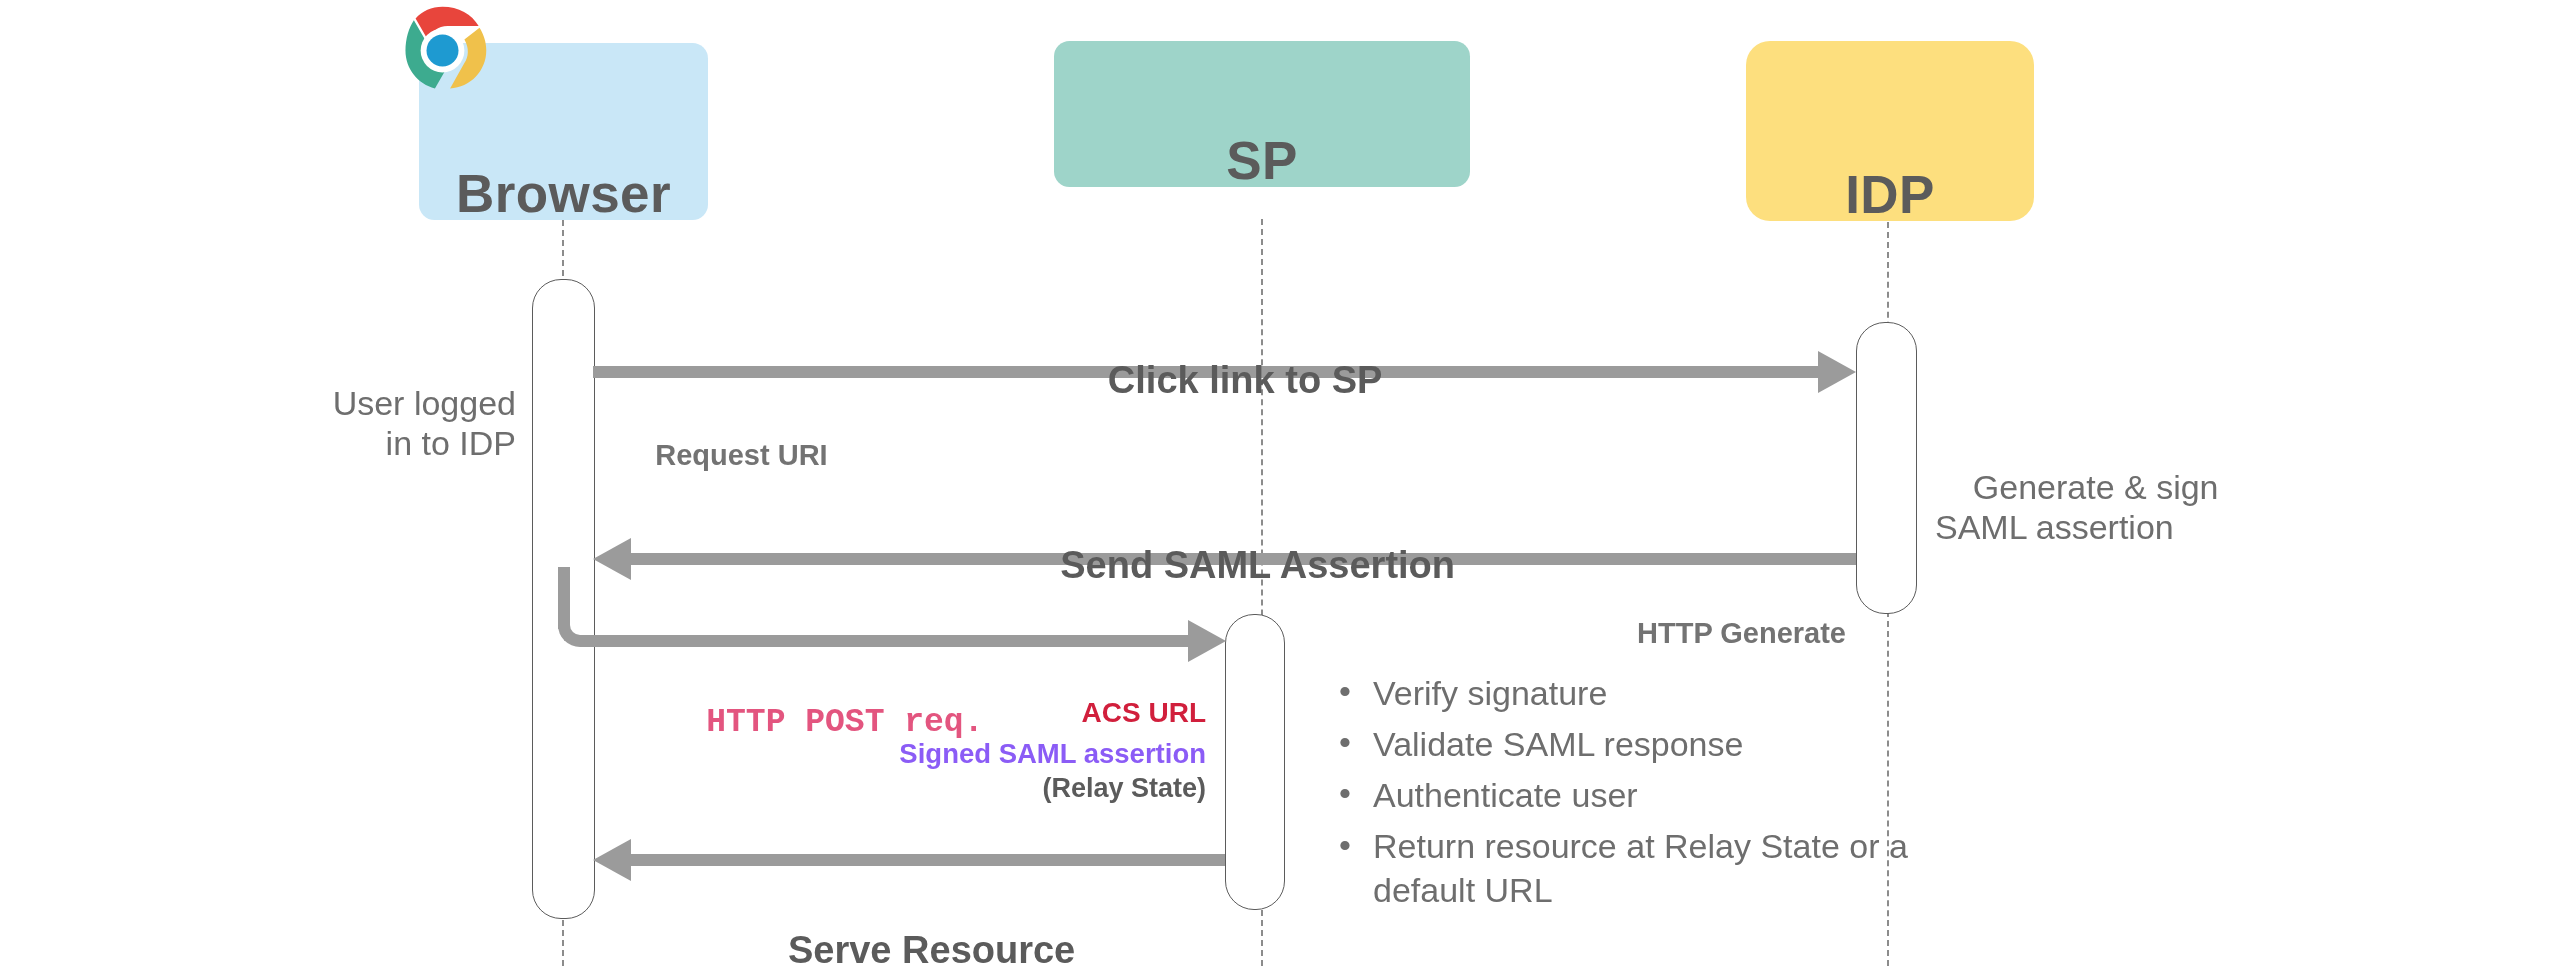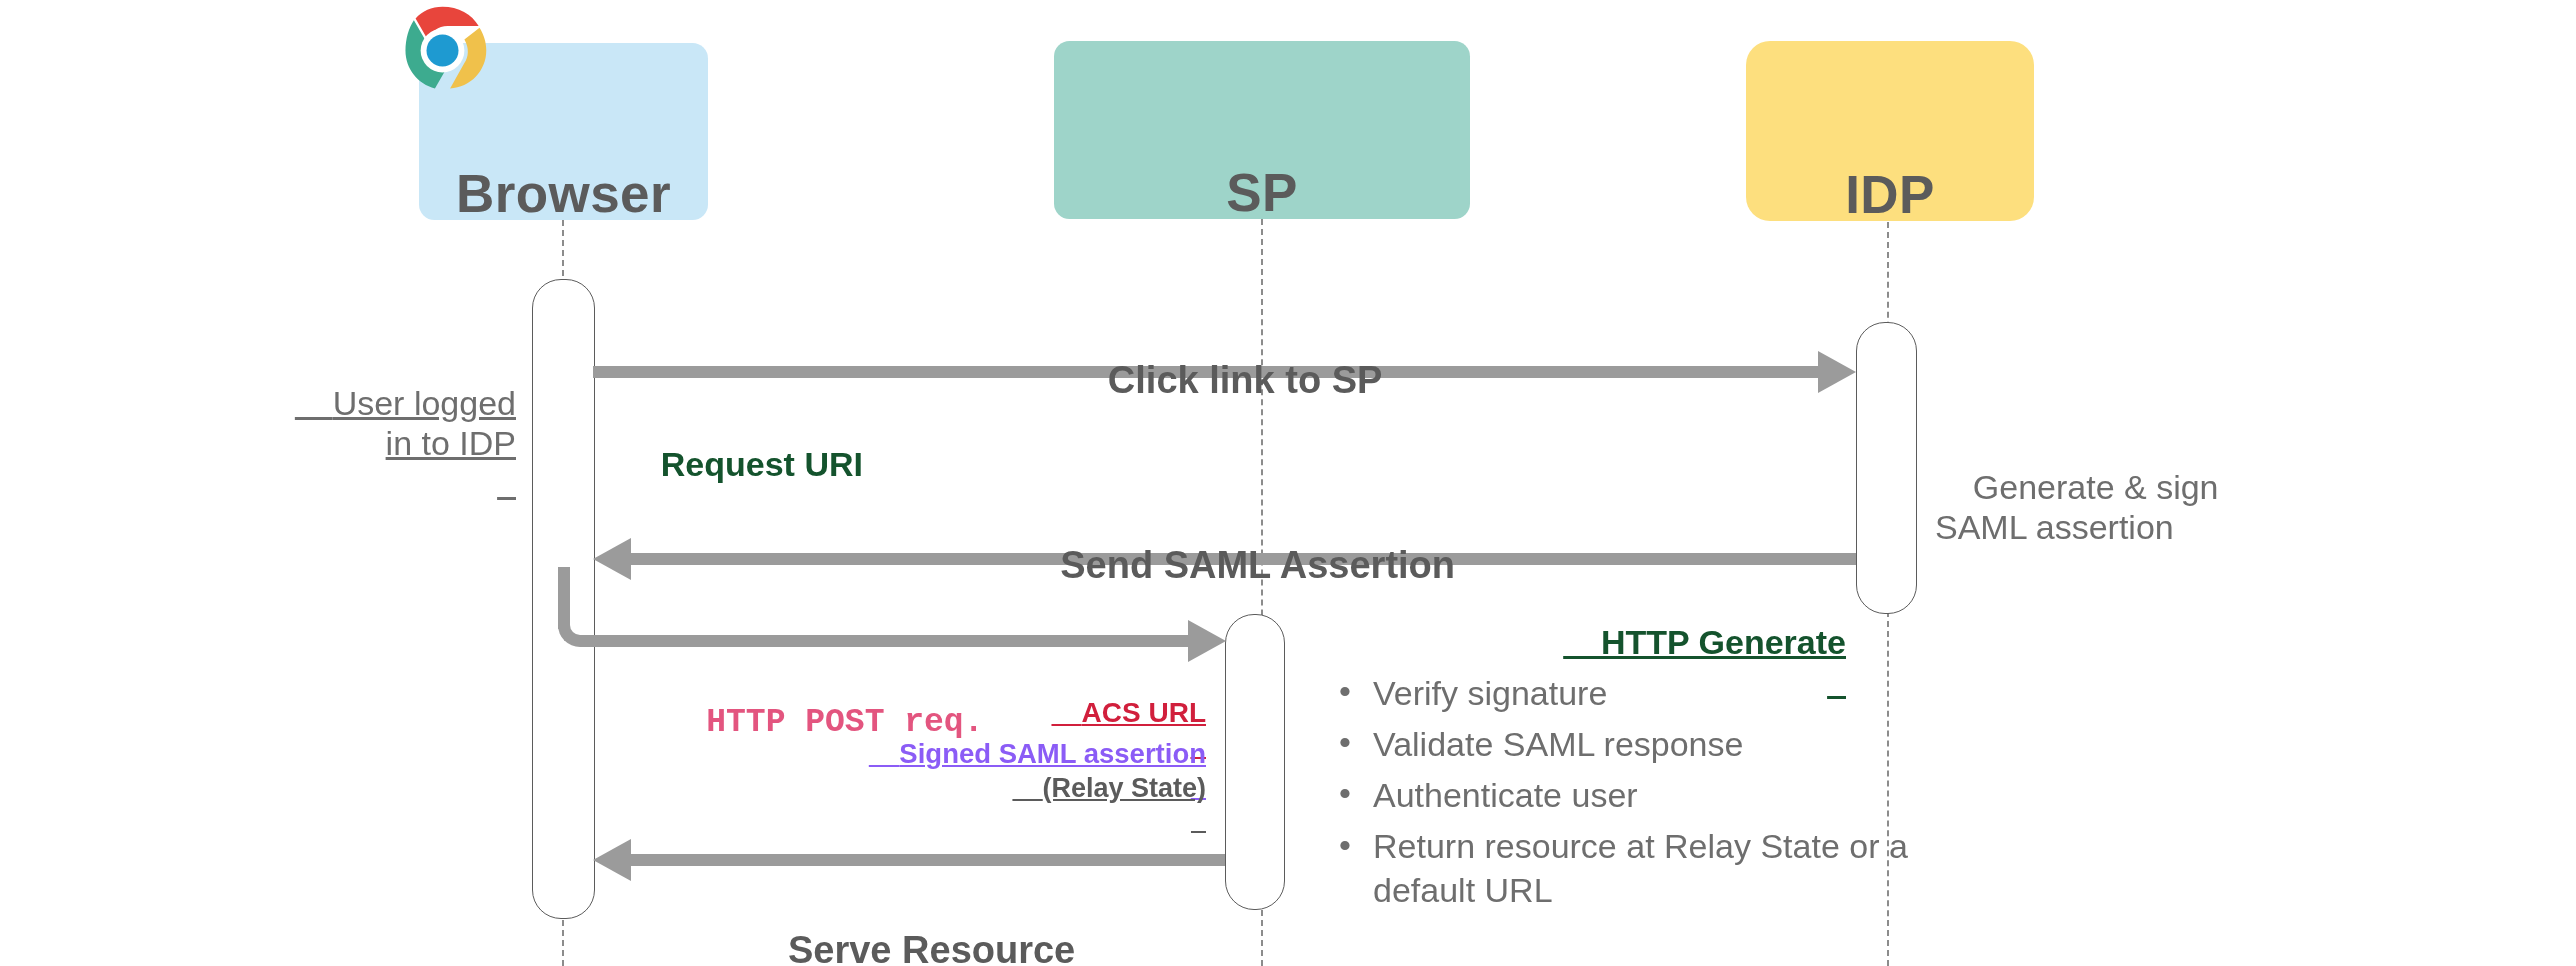--- a/index.html
+++ b/index.html
@@ -2,43 +2,43 @@
 <html style="font-size:13.7px"><head>
 <meta charset="utf-8">
 <style>
   html,body{margin:0;padding:0;background:#ffffff;}
   body{width:2576px;height:966px;font-family:"Liberation Sans",sans-serif;overflow:hidden;}
   #stage{position:relative;width:2576px;height:966px;background:#ffffff;}
 
   .pbox{position:absolute;border-radius:15.5px;display:flex;align-items:flex-end;justify-content:center;}
   .pbox .plabel{font-size:53px;font-weight:bold;color:#5b5b5b;letter-spacing:0.4px;line-height:1;}
   #box-browser{left:419px;top:43px;width:289px;height:177px;background:#c9e7f7;}
-  #box-sp{left:1054px;top:41px;width:416px;height:178px;background:#9ed4c9;}
+  #box-sp{left:1054px;top:41px;width:416px;height:146px;background:#9ed4c9;}
   #box-sp .plabel{margin-top:-38px;}
   #box-idp{left:1746px;top:41px;width:288px;height:180px;background:#fddf7e;border-radius:24px;}
   #box-idp .plabel{margin-top:-41px;}
 
   .lifeline{position:absolute;width:0;border-left:2.6px dashed #8c8c8c;}
   .actbar{position:absolute;background:#ffffff;border:1.7px solid #5b5b5b;border-radius:29px;box-sizing:border-box;}
 
   .msg{position:absolute;height:0;}
   .msg .shaft{position:absolute;top:0;height:12px;background:#9b9b9b;}
   .arrowhead{position:absolute;width:0;height:0;}
   .ah-right{border-top:21.5px solid transparent;border-bottom:21.5px solid transparent;border-left:38px solid #9b9b9b;}
   .ah-left{border-top:21.5px solid transparent;border-bottom:21.5px solid transparent;border-right:38px solid #9b9b9b;}
 
   .tlabel{position:absolute;white-space:pre;line-height:1.18;}
   .t-msg{font-size:38px;font-weight:bold;color:#5b5b5b;}
   .t-note{font-size:34px;color:#6e6e6e;}
-  .t-green{font-size:34px;font-weight:bold;color:#14532d;}
+  .t-green{font-size:29px;font-weight:bold;color:#737373;}
   .t-pink{font-size:33px;font-weight:bold;color:#e3557f;}
   .t-crimson{font-size:28px;font-weight:bold;color:#d11f3c;}
   .t-blue{font-size:27.5px;font-weight:bold;color:#8b5cf6;}
   .t-gray-small{font-size:27px;font-weight:bold;color:#5b5b5b;}
-  .ta-right{text-align:right;text-decoration:underline;}
+  .ta-right{text-align:right;}
   .ta-center{text-align:center;}
 
   #sp-steps{position:absolute;left:1327px;top:671px;width:618px;font-size:34px;color:#6e6e6e;line-height:1.3;}
   #sp-steps .li{position:relative;padding-left:46px;margin-bottom:6.9px;}
   #sp-steps .li .bullet{position:absolute;left:12px;top:-1.7px;font-size:34px;color:#6e6e6e;}
 
   
   #selfloop-stem{position:absolute;left:558px;top:567px;width:12px;height:62px;background:#9b9b9b;}
   #selfloop-elbow{position:absolute;left:558px;top:611px;width:39px;height:36px;
      border-left:12px solid #9b9b9b;border-bottom:12px solid #9b9b9b;

